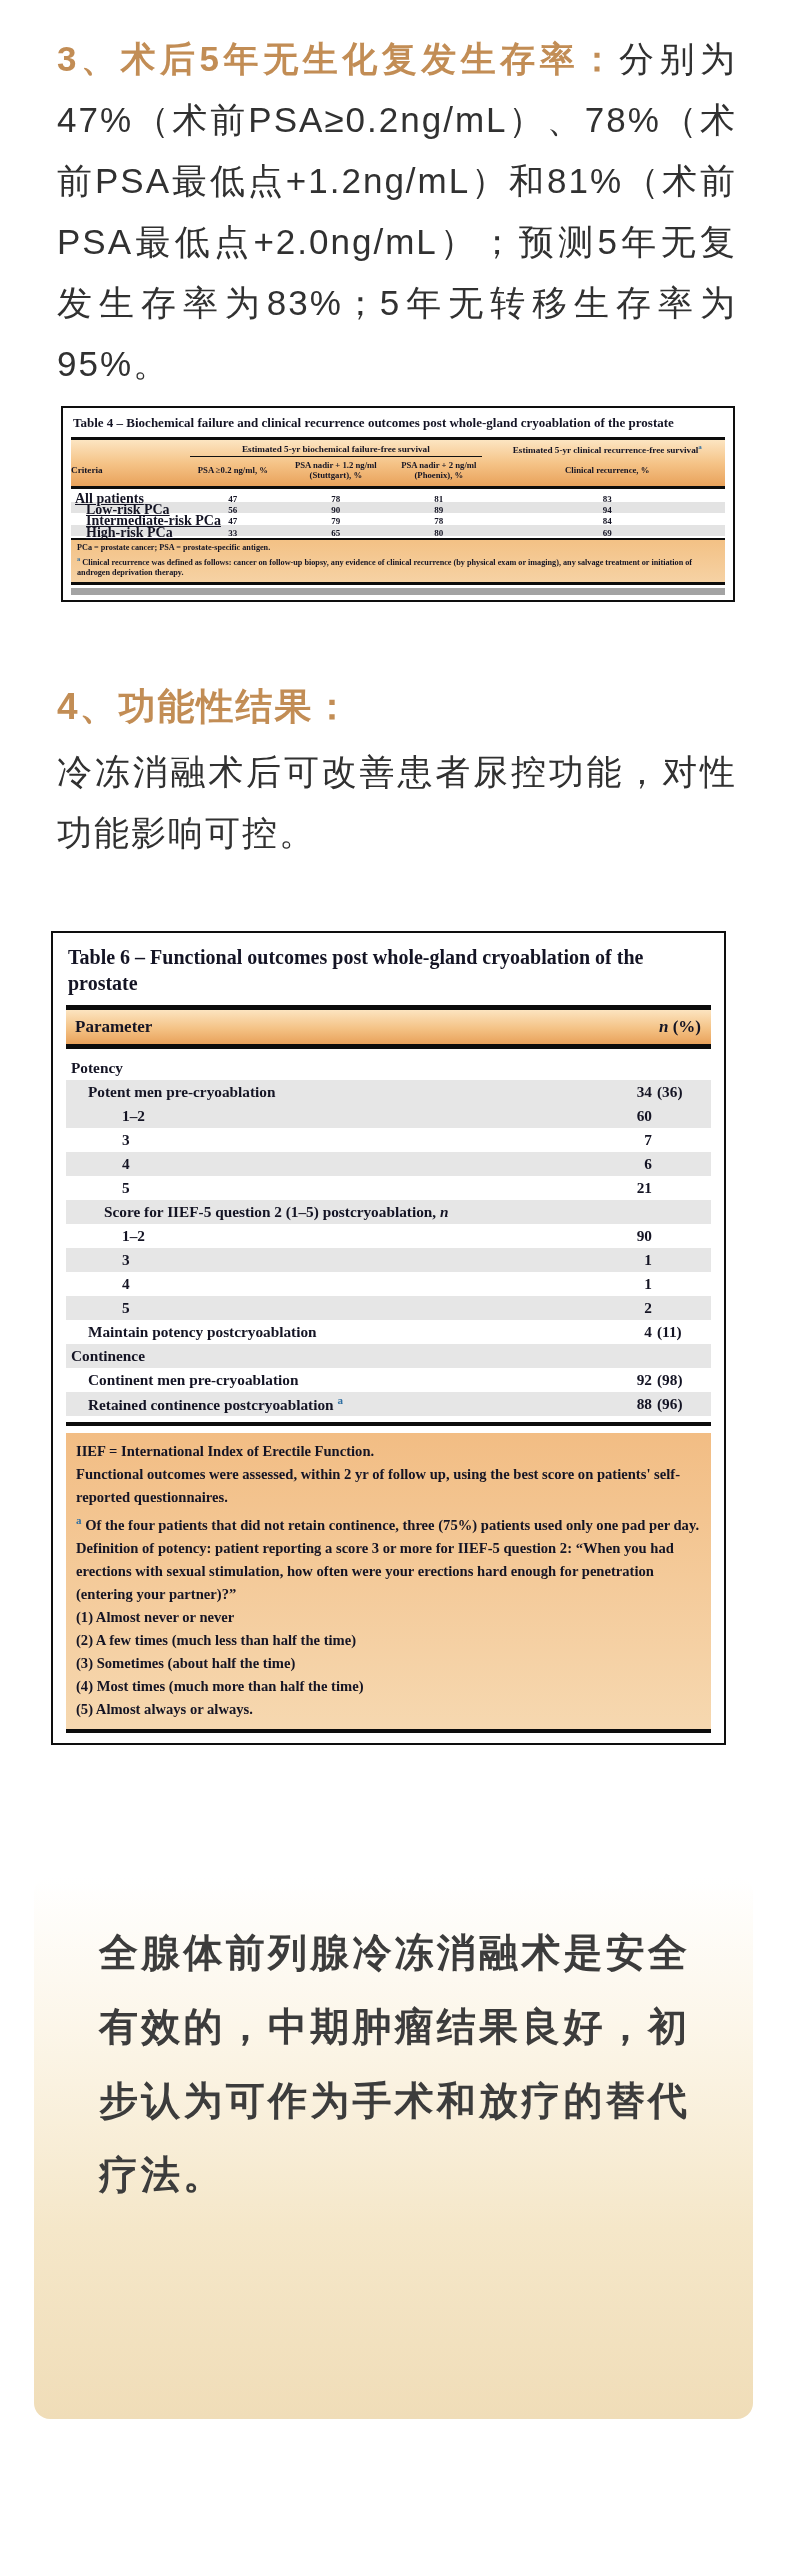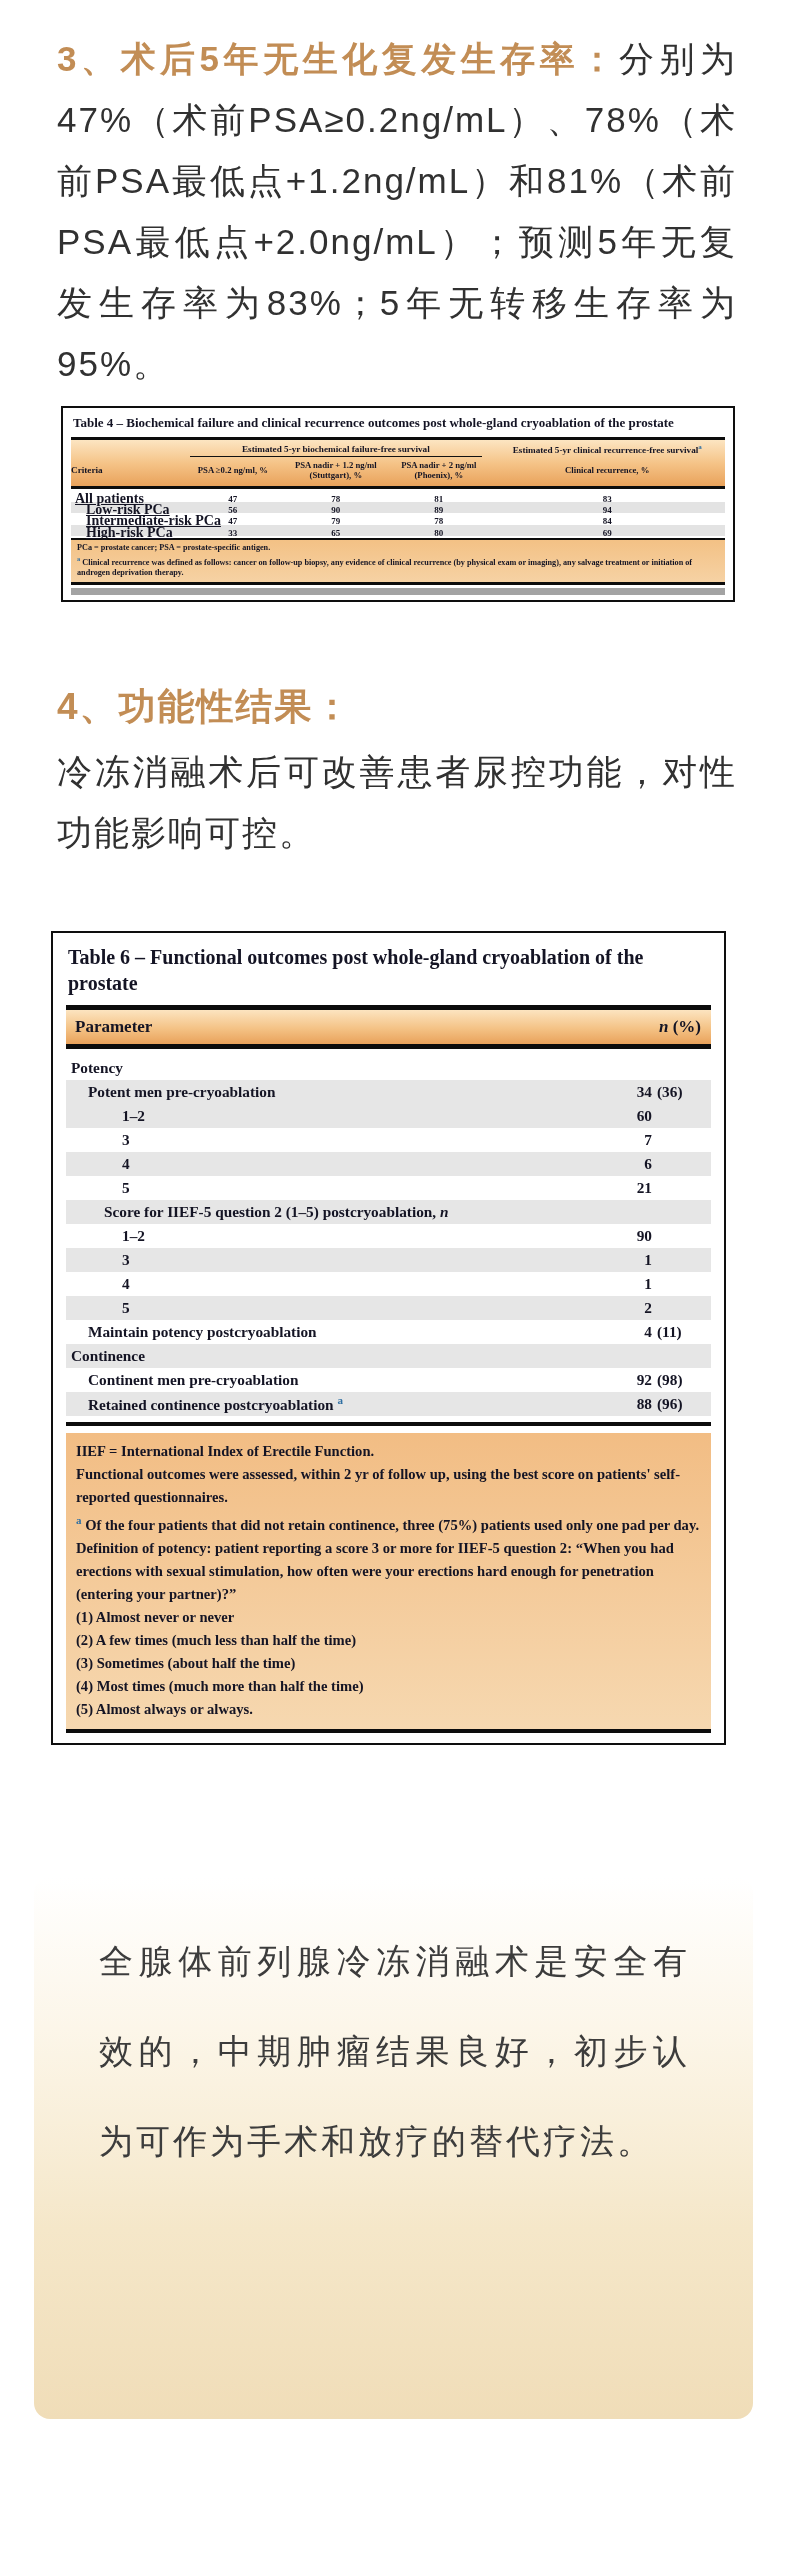--- a/index.html
+++ b/index.html
@@ -80,22 +80,22 @@
     left:34px; top:1877px; width:719px; height:542px; position:absolute;
     border-radius:16px;
     background:linear-gradient(180deg,#ffffff 0%,#fcf6e9 28%,#f5e7c9 65%,#f0ddb8 100%);
   }
   .conclusion-title {
     text-align:center; padding-top:101px;
     font-family:"Liberation Serif", serif; font-weight:bold;
     font-size:46px; color:#151515; letter-spacing:12px;
   }
   .conclusion-body {
-    margin:39px 63px 0 65px; font-size:34px; line-height:90px;
-    color:#3c3c3c; font-weight:400; letter-spacing:3px; text-align:justify;
+    margin:39px 63px 0 65px; font-size:39px; line-height:74px;
+    color:#3c3c3c; font-weight:700; letter-spacing:3px; text-align:justify;
   }
 </style>
 </head>
 <body>
 
 <div class="cn-para" style="top:28px;">
   <span class="cn-heading-inline">3、术后5年无生化复发生存率：</span><span>分别为47%（术前PSA≥0.2ng/mL）、78%（术前PSA最低点+1.2ng/mL）和81%（术前PSA最低点+2.0ng/mL）；预测5年无复发生存率为83%；5年无转移生存率为95%。</span>
 </div>
 
 <div id="table4" class="figure">

